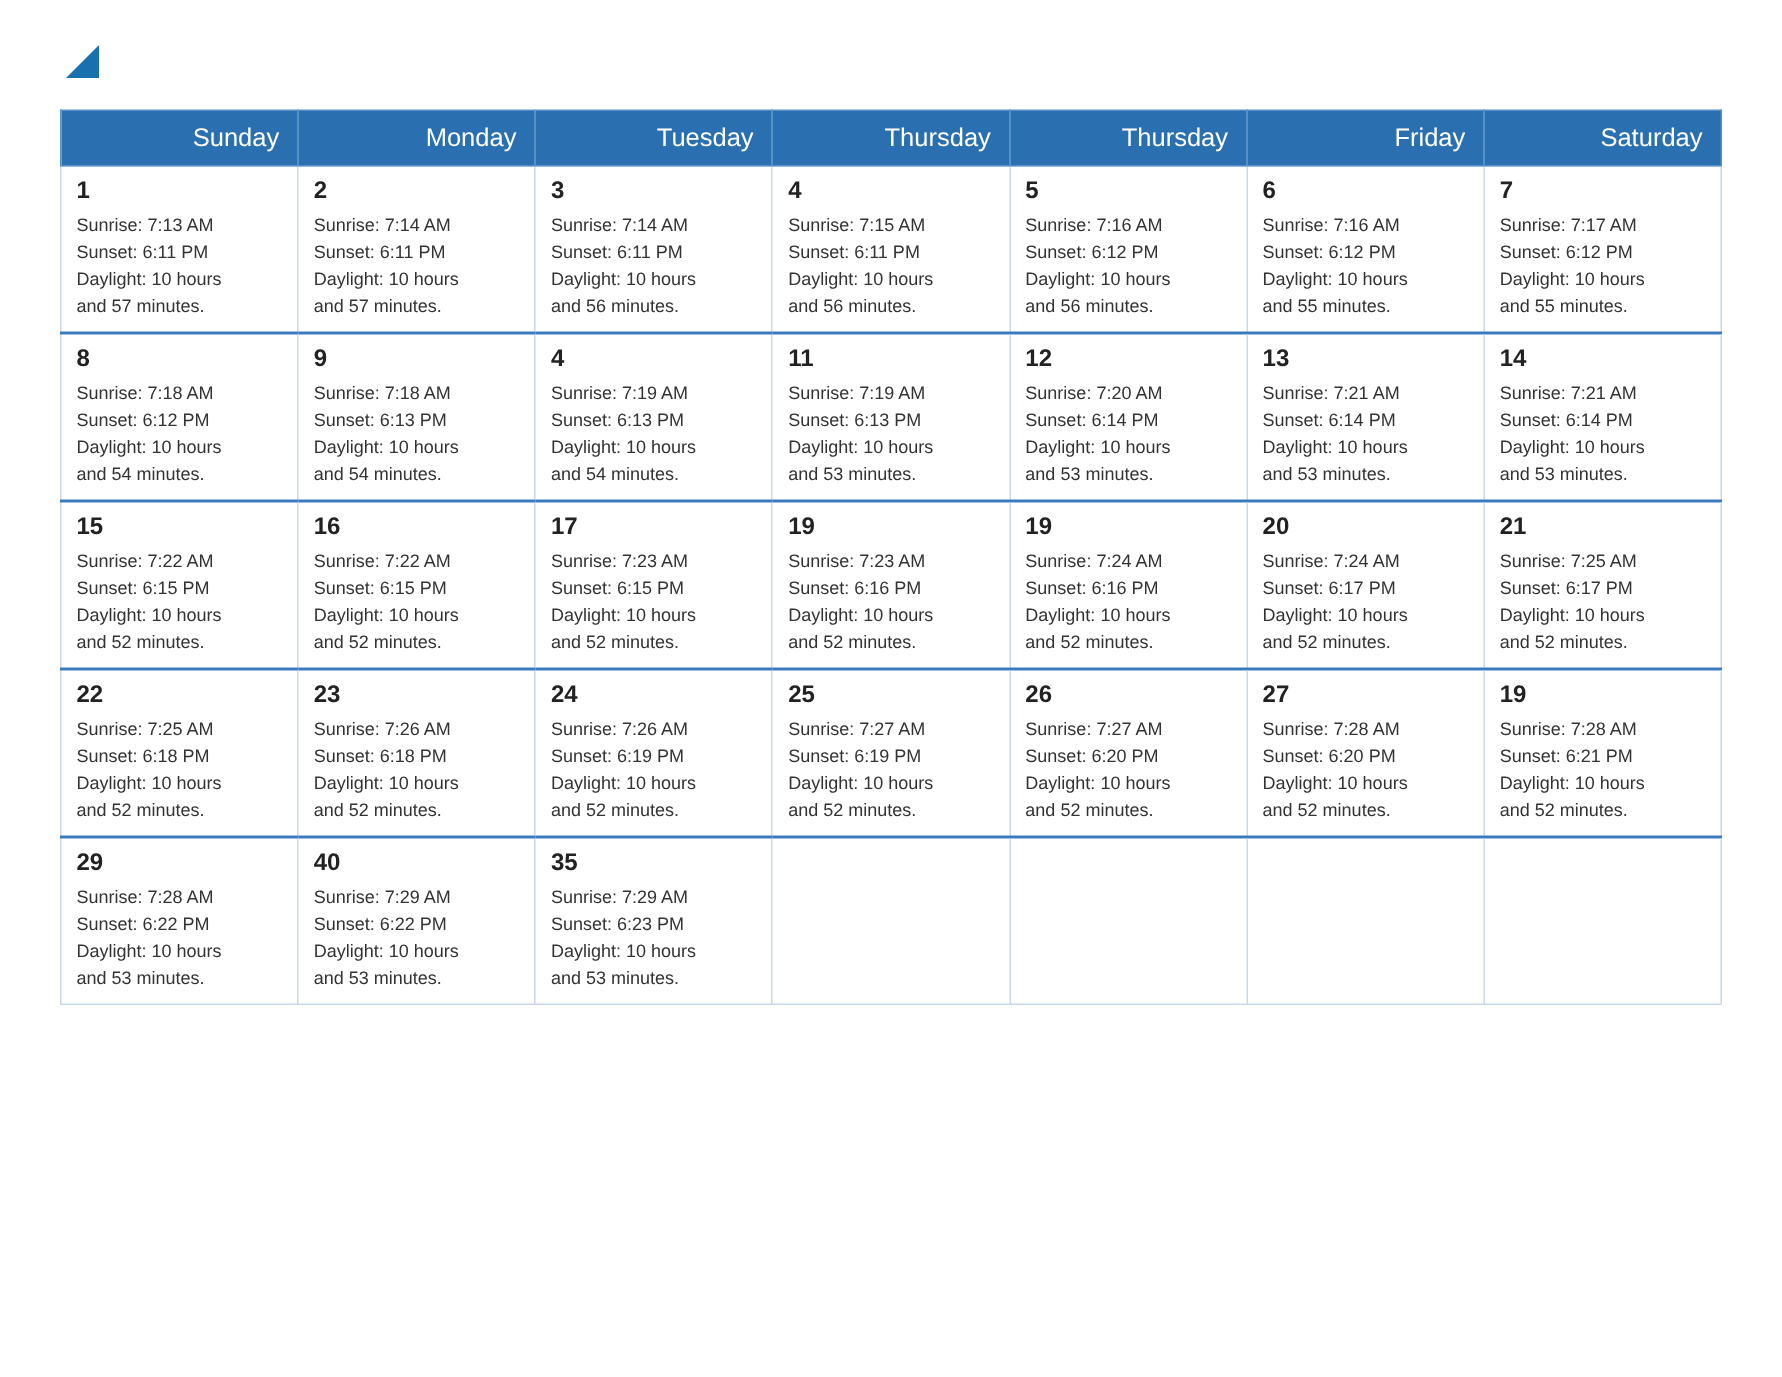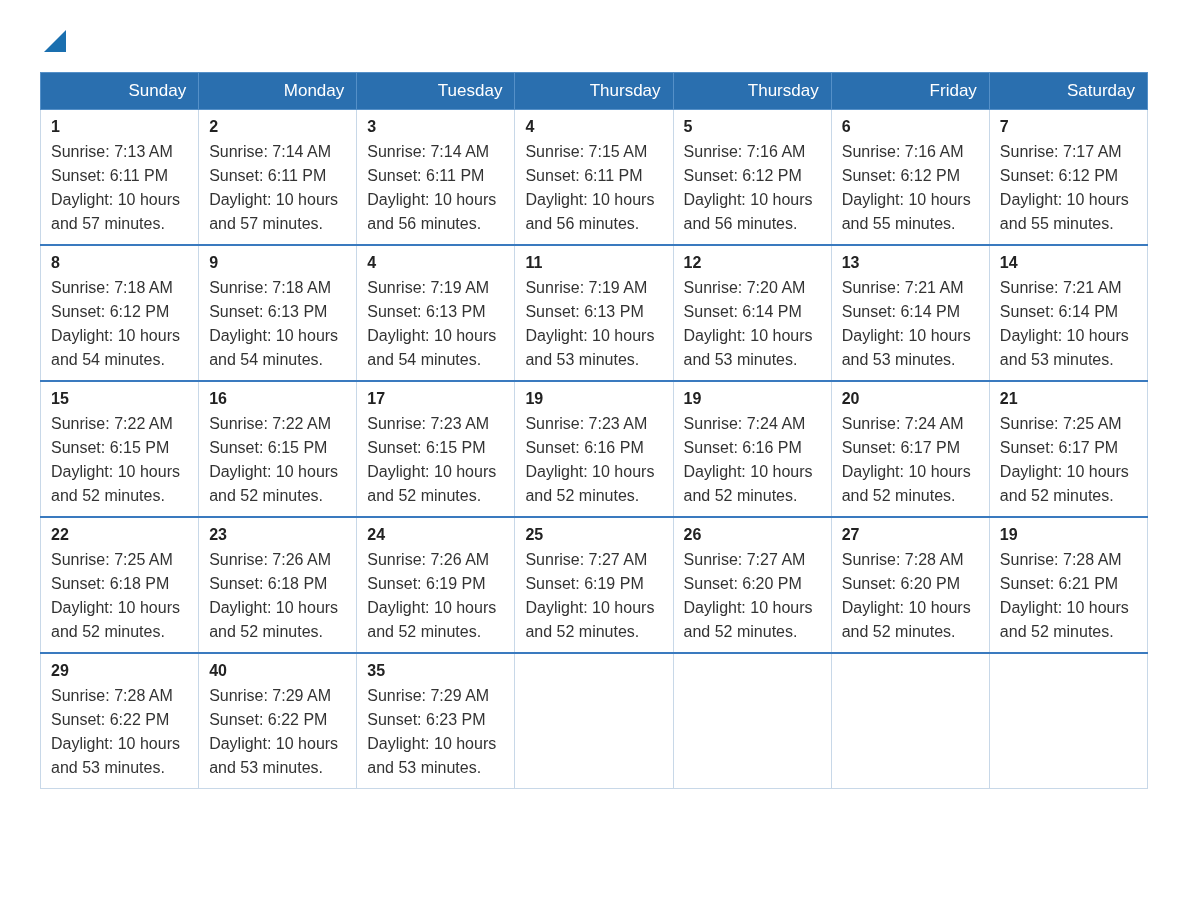--- a/index.html
+++ b/index.html
@@ -69,21 +69,21 @@
       min-height: 100px;
       background: #fff;
     }
     .day-number {
       font-size: 16px;
       font-weight: bold;
       color: #222;
       margin-bottom: 4px;
     }
     .day-info {
-      font-size: 16px;
+      font-size: 12px;
       color: #333;
       line-height: 1.5;
     }
     .calendar-table tr:not(:last-child) td {
       border-bottom: 2px solid #3a7abf;
     }
     .empty-cell {
       background: #fff;
     }
   </style>

